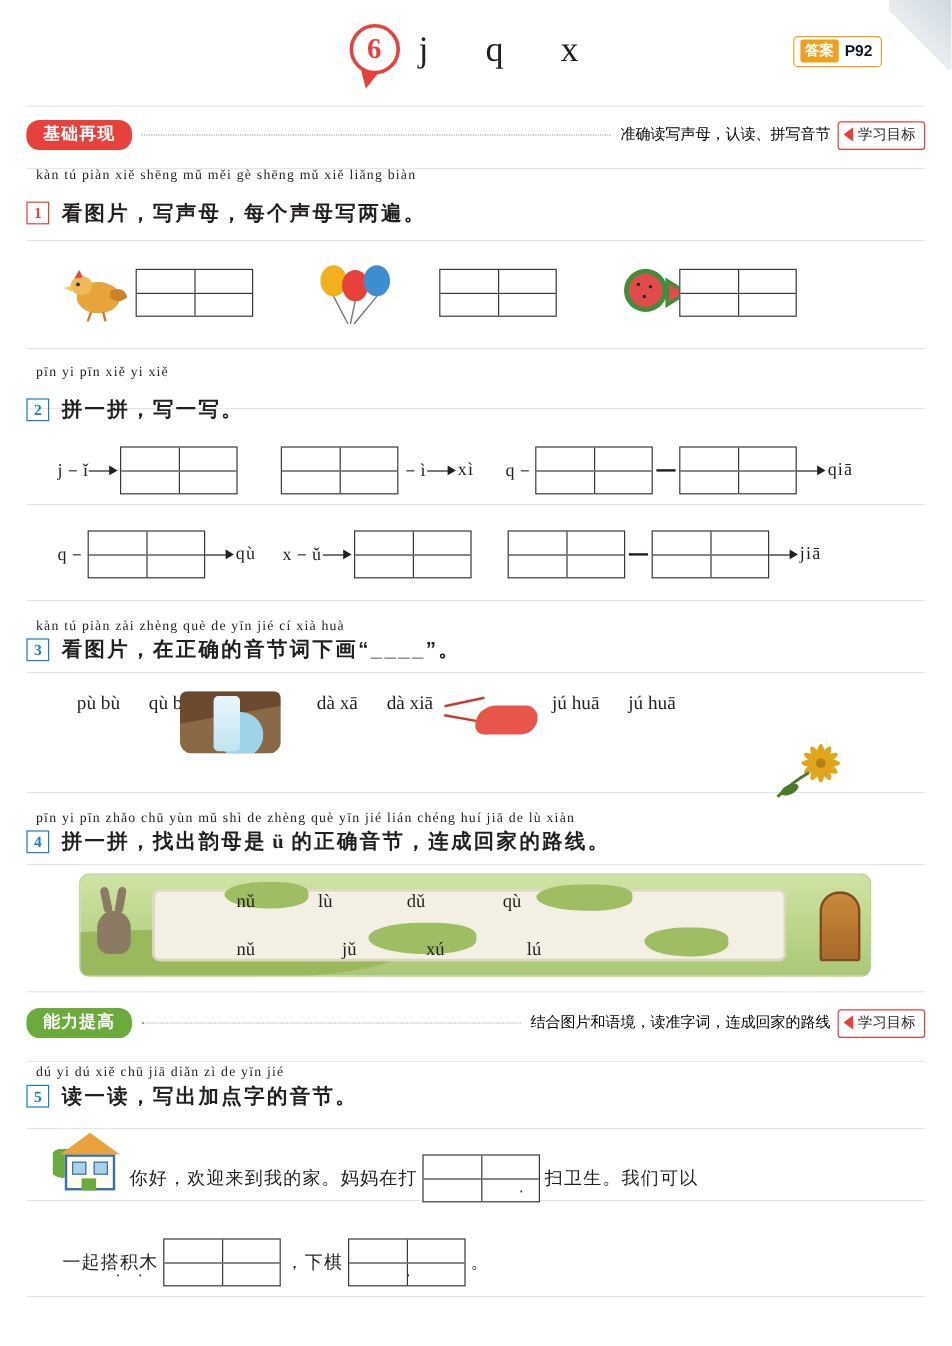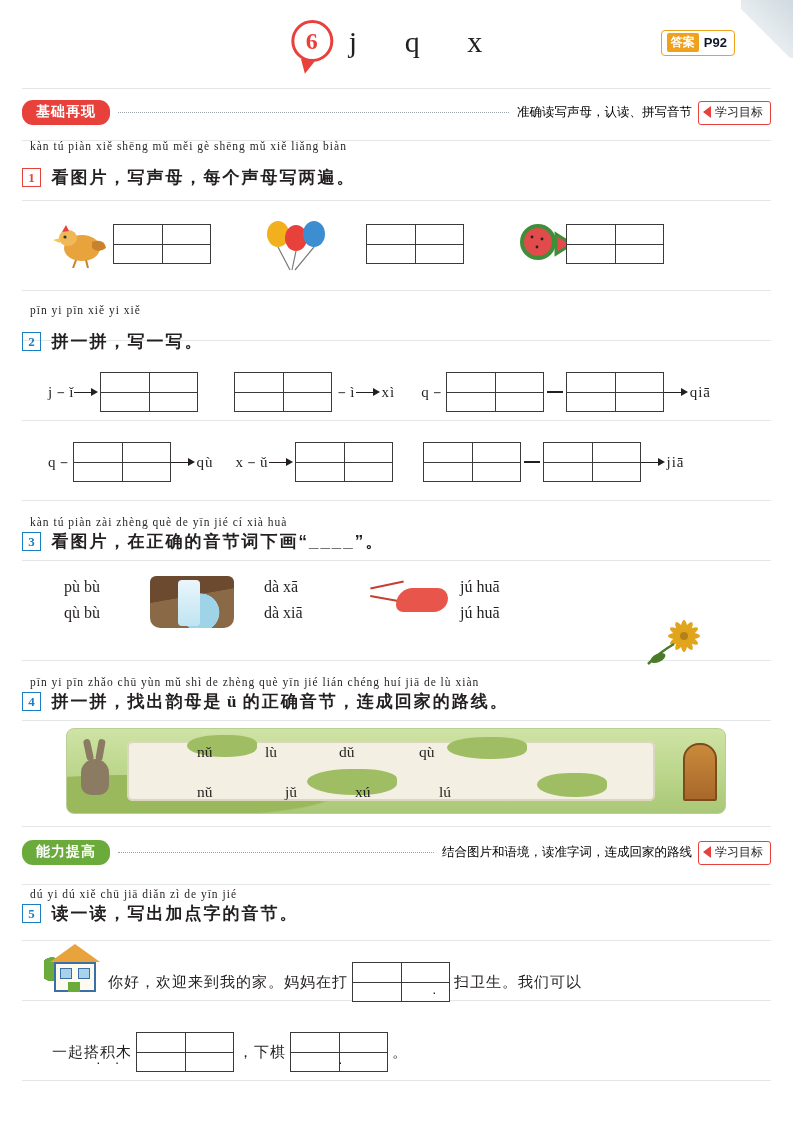--- a/index.html
+++ b/index.html
@@ -233,21 +233,21 @@
     border-bottom: 4.5px solid transparent;
     border-left: 7px solid #231f20;
   }
   .dash {
     display: inline-block;
     width: 16px; height: 1.4px;
     background: #231f20;
     margin: 0 3px;
     vertical-align: middle;
   }
-  .q3col { display: flex; flex-direction: column; gap: 8px; }
+  .q3col { display: flex; gap: 24px; }
   .q3item { font-family: "Liberation Serif", serif; font-size: 16px; }
   
   .waterfall {
     width: 84px; height: 52px;
     background:
       radial-gradient(circle at 60% 70%, #9fd4e8 0 30%, transparent 31%),
       linear-gradient(170deg, #6b4a2f 0 40%, #8a6a46 41% 100%);
     border-radius: 6px 6px 10px 10px;
     position: relative;
     overflow: hidden;

